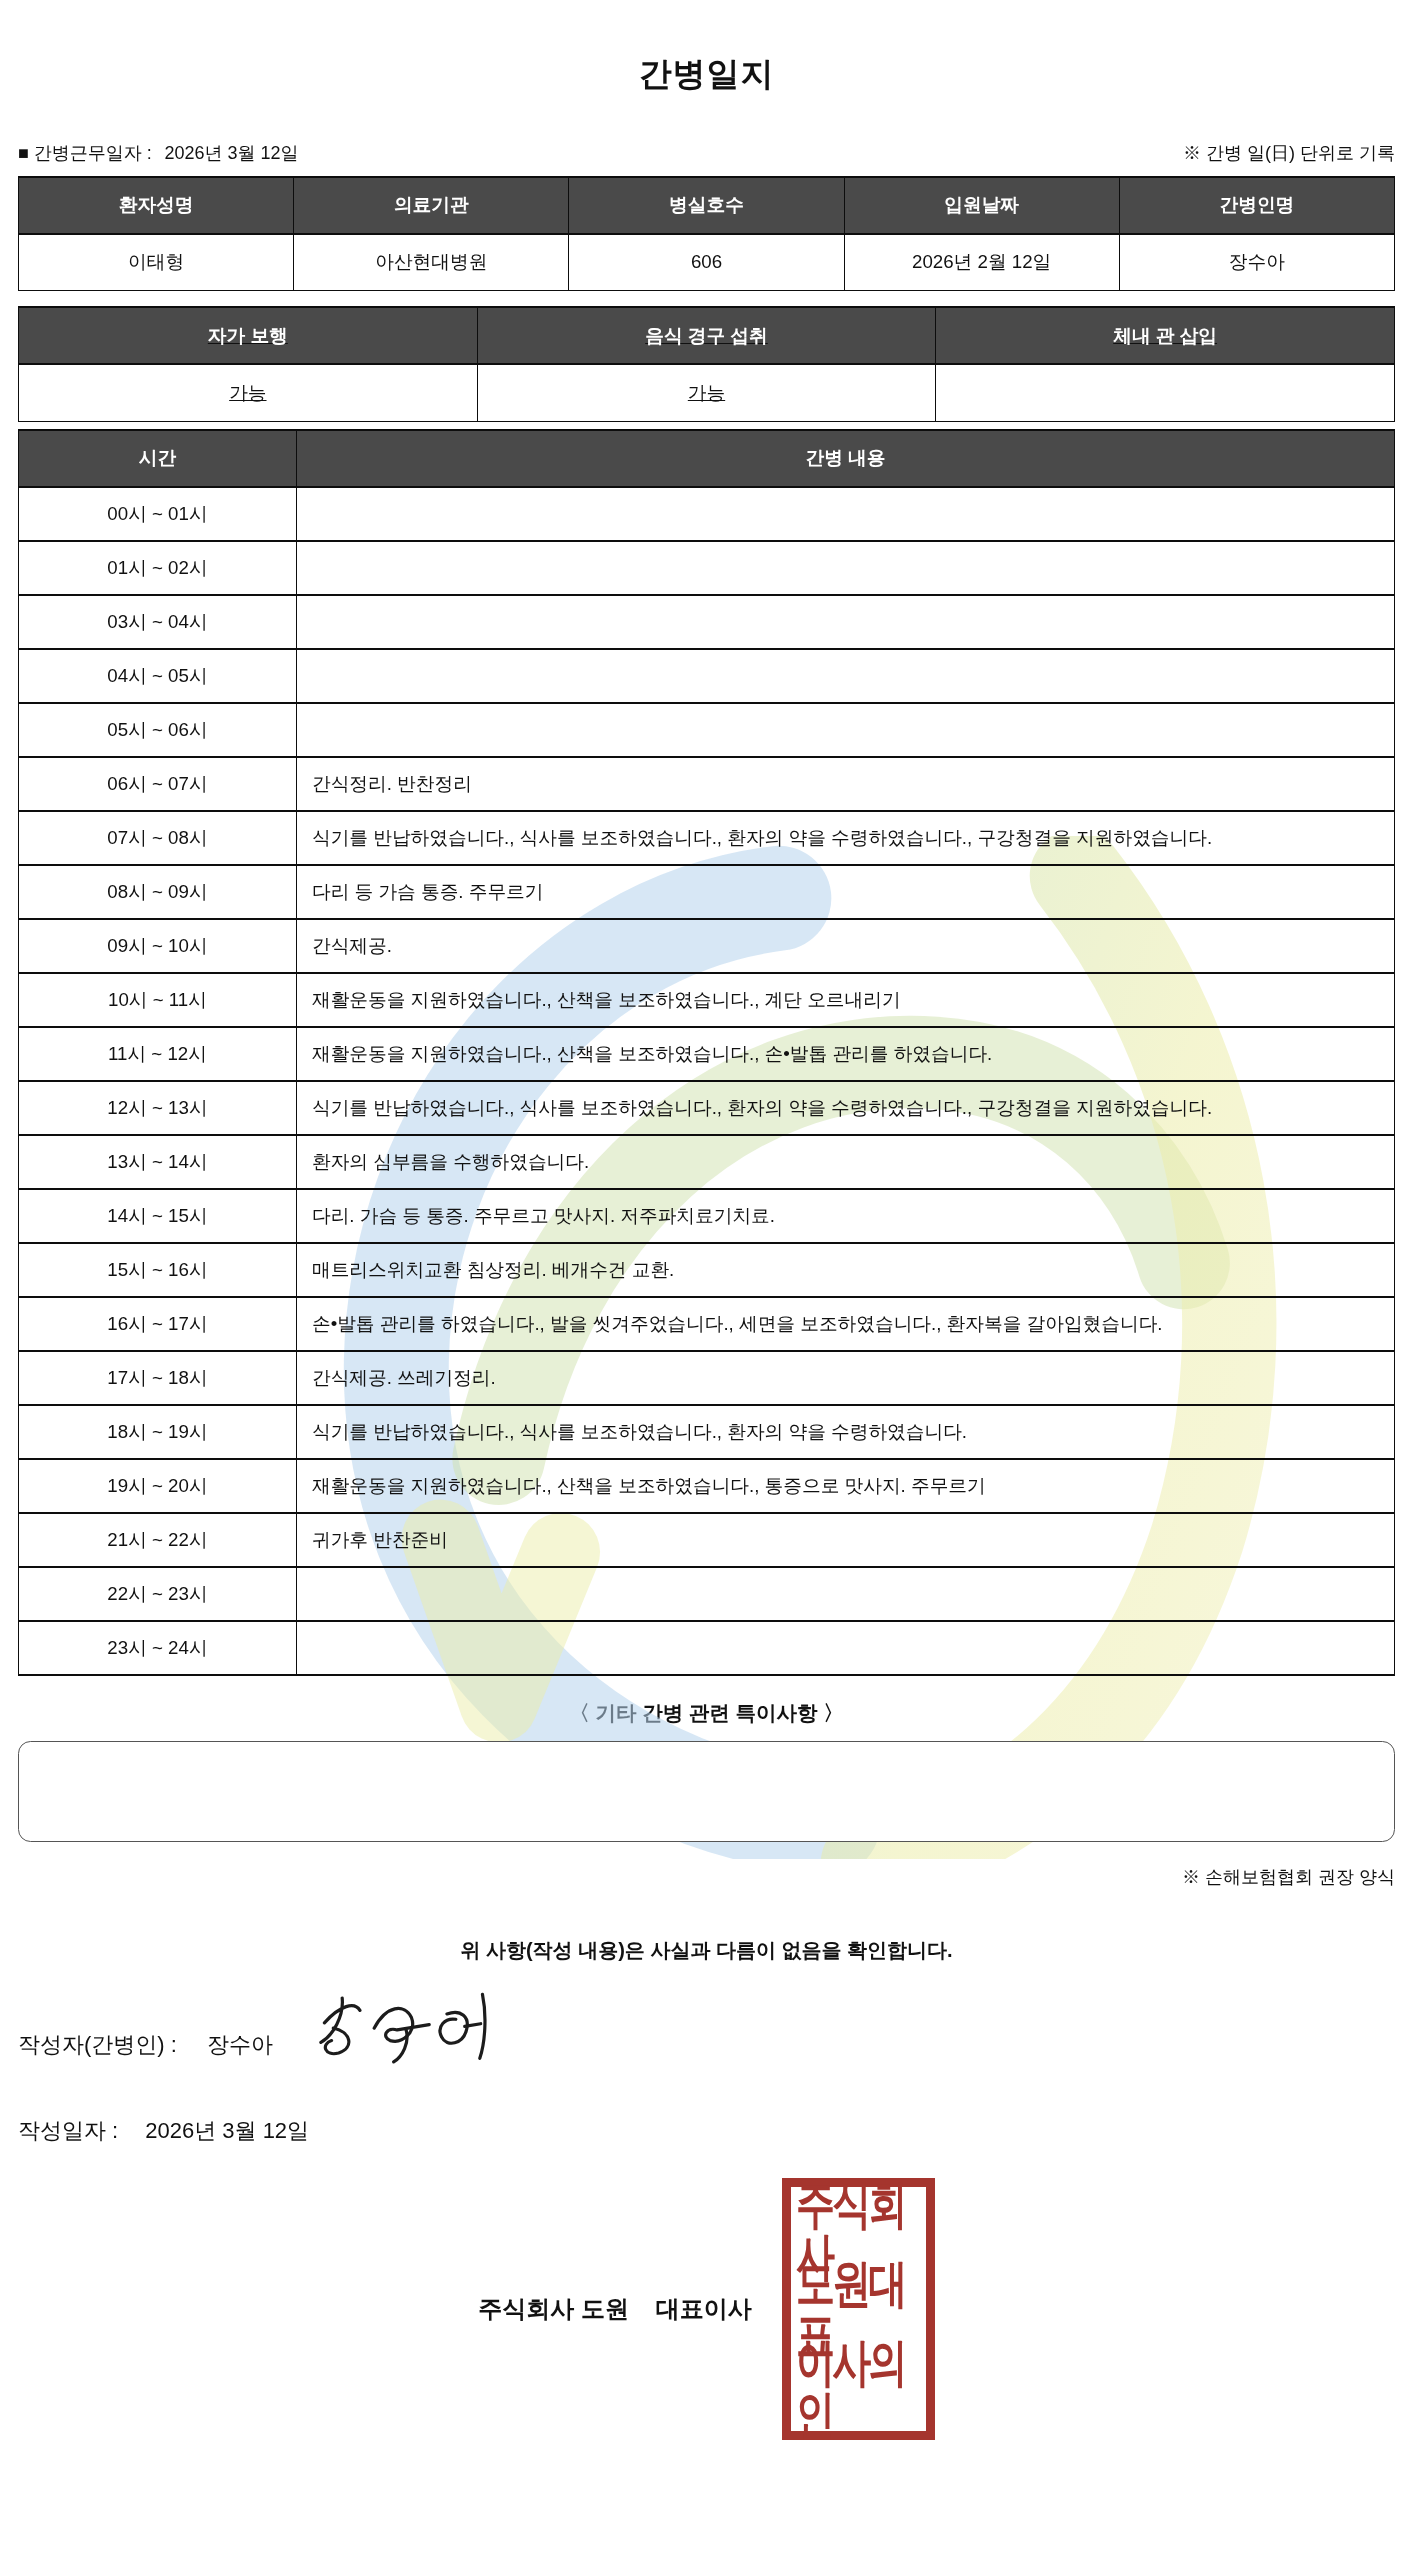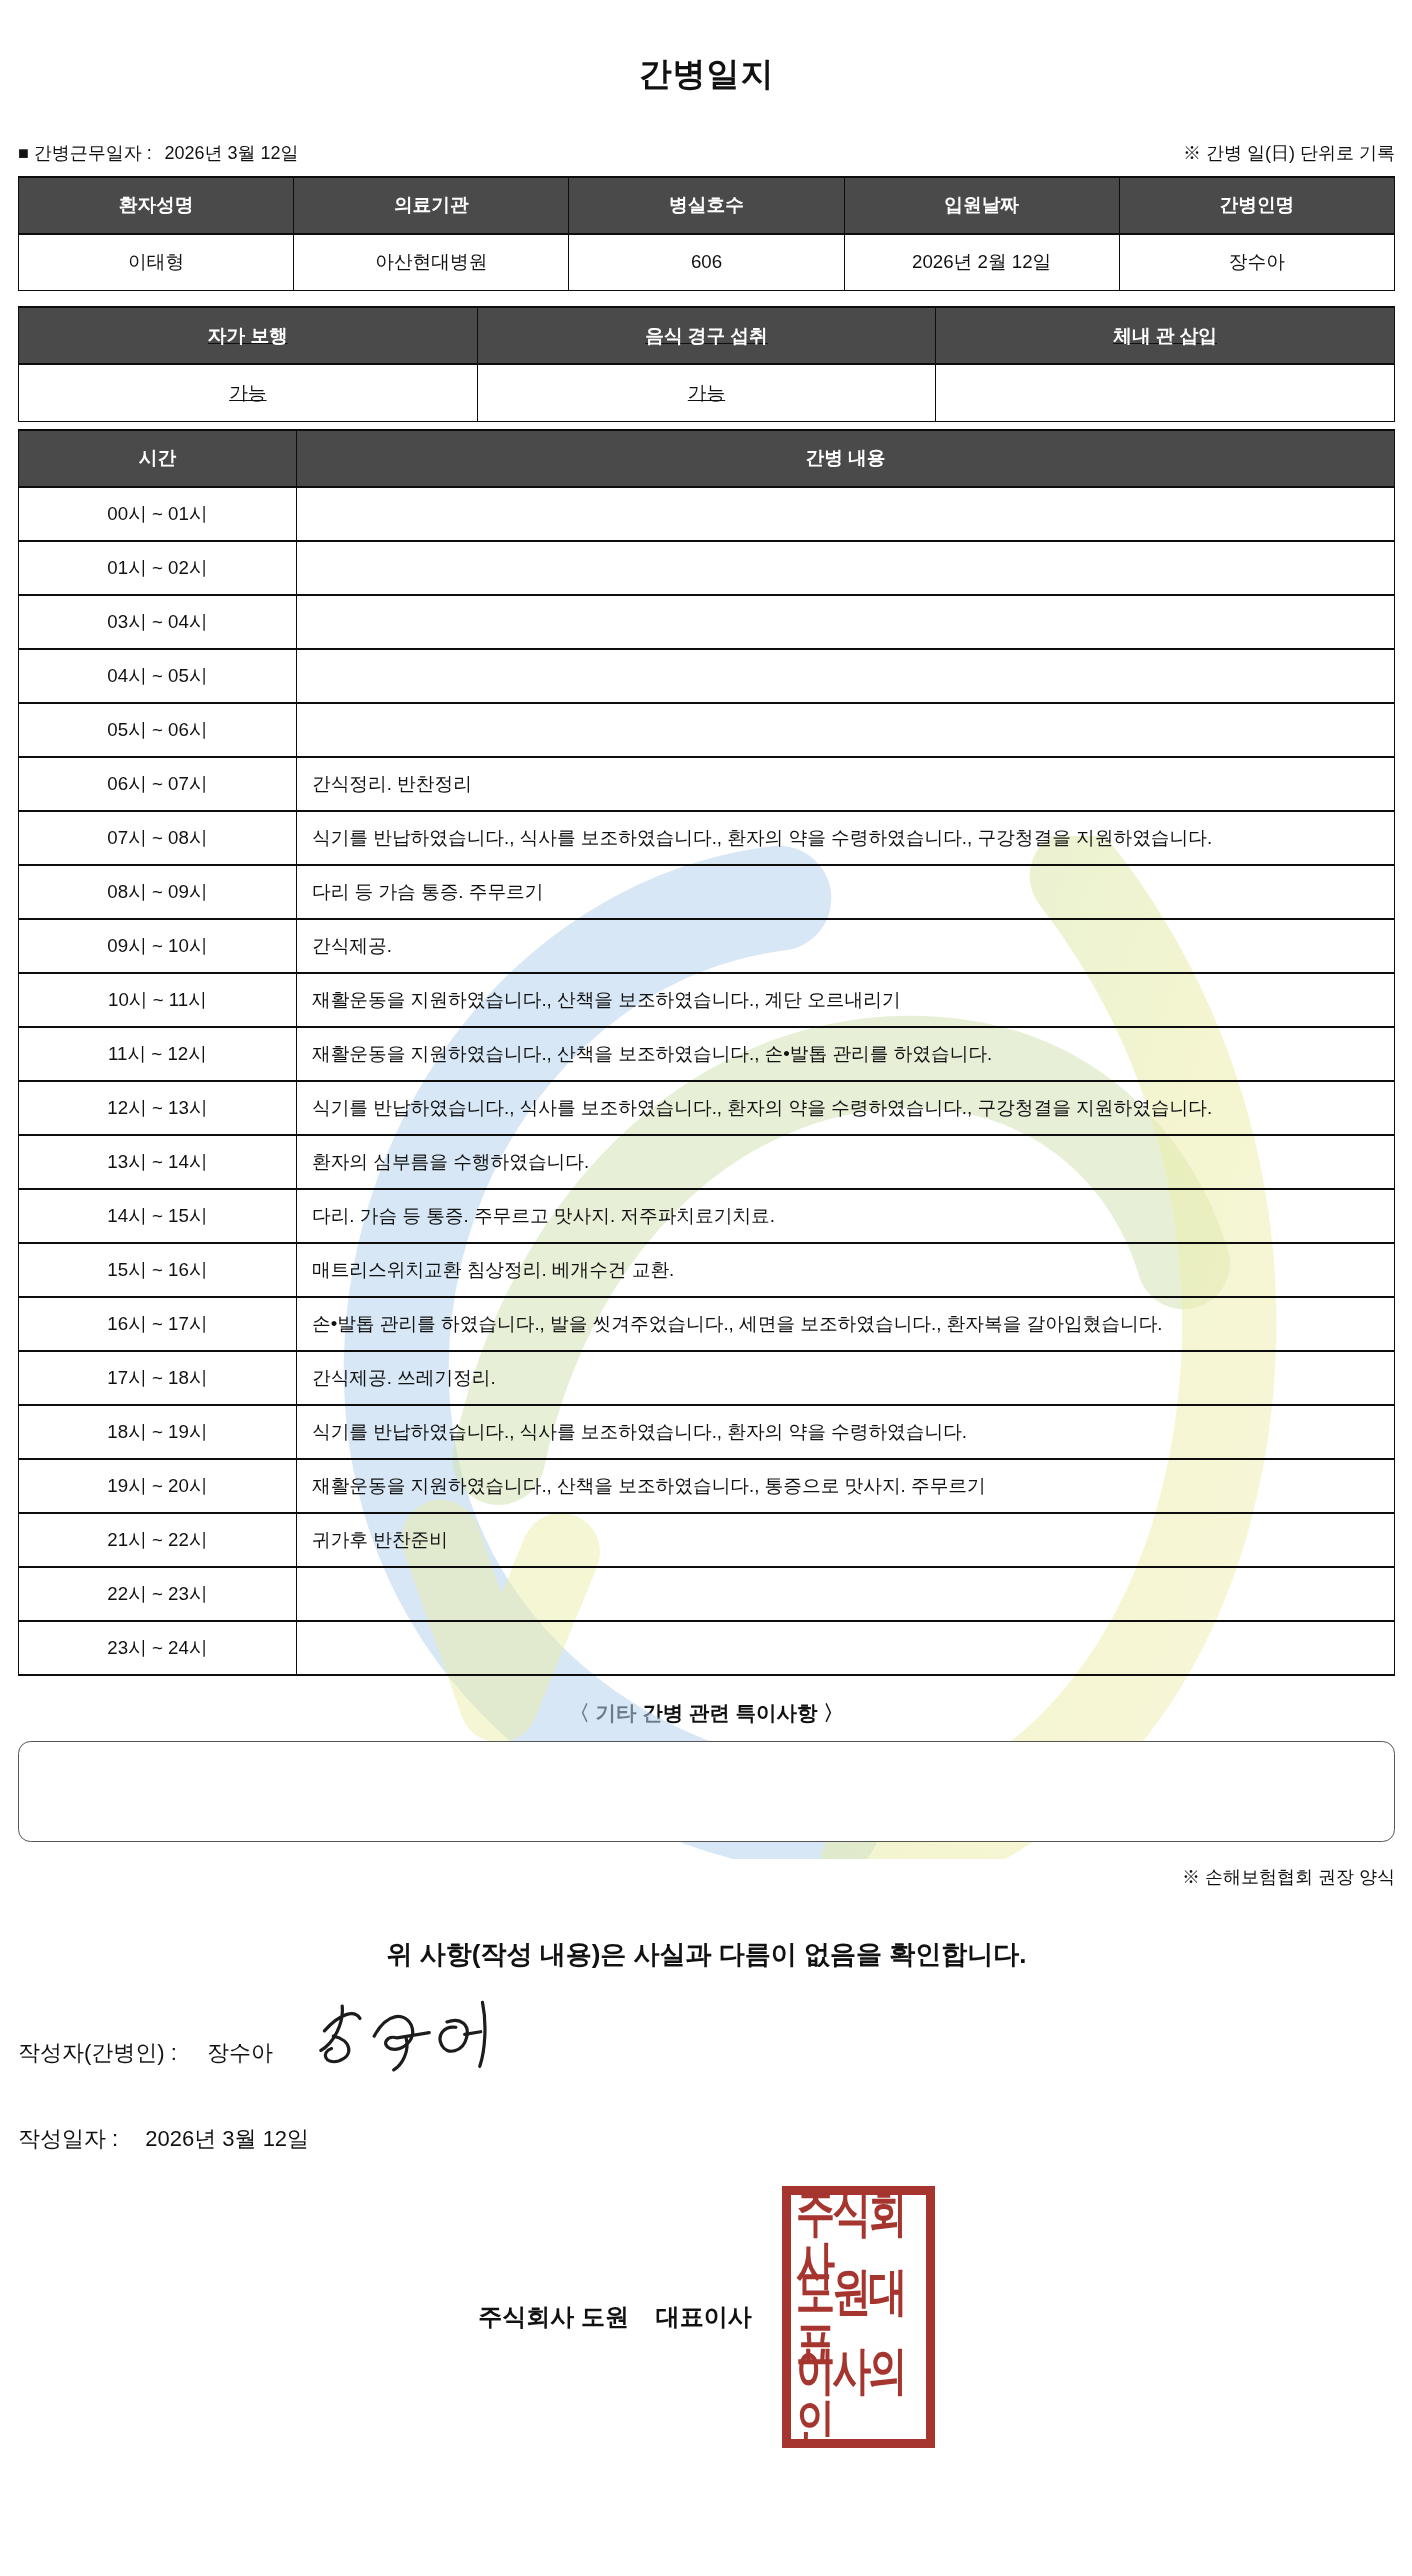--- a/index.html
+++ b/index.html
@@ -23,21 +23,21 @@
   .log-table { margin-top:7.1px; }
   .log-table td.time  { width:20.2%; height:54px; border-top-width:2.7px; border-bottom-width:2.7px; }
   .log-table td.content { text-align:left; padding:0 15px; border-top-width:2.7px; border-bottom-width:2.7px; }
 
   .watermark { position:absolute; left:294px; top:836px; width:1032px; height:1023px; z-index:1; pointer-events:none; }
 
   .notes-heading { margin-top:23px; text-align:center; font-size:20.5px; font-weight:800; }
   .notes-box { margin-top:14.2px; height:101px; border:1.8px solid #555; border-radius:12.5px; background:#fff; position:relative; z-index:2; }
   .form-note { margin-top:23px; text-align:right; font-size:18px; }
 
-  .confirm { margin-top:48px; text-align:center; font-size:26px; font-weight:800; }
+  .confirm { margin-top:48px; text-align:center; font-size:20px; font-weight:800; }
 
   .writer-line { margin-top:46px; display:flex; align-items:center; font-size:22px; }
   .writer-line .lbl { font-weight:500; }
   .writer-line .name { margin-left:30px; }
   .sig { margin-left:39px; margin-top:-23px; }
   .sig path { stroke:#1c1c1c; stroke-width:3.6; fill:none; stroke-linecap:round; stroke-linejoin:round; }
 
   .date-line { margin-top:36px; display:flex; align-items:center; font-size:22px; }
   .date-line .val { margin-left:27px; }
 

